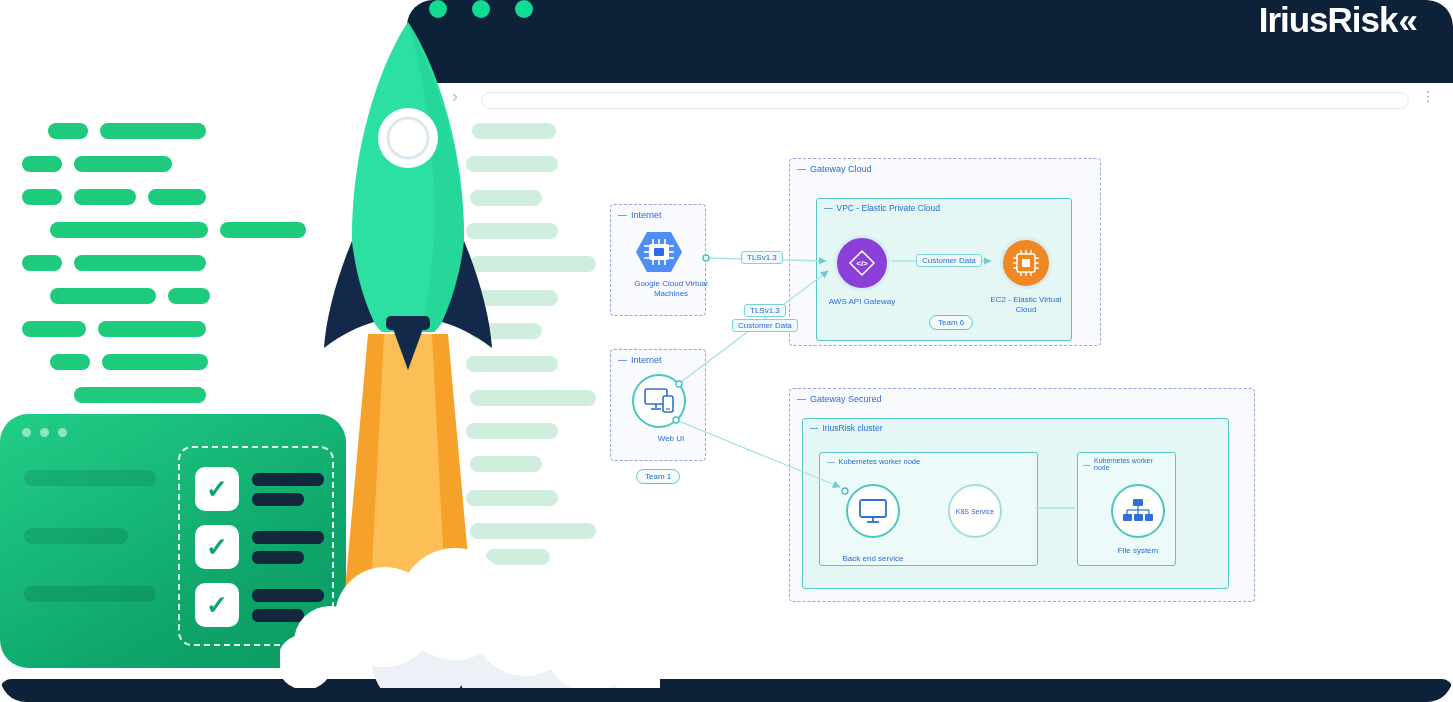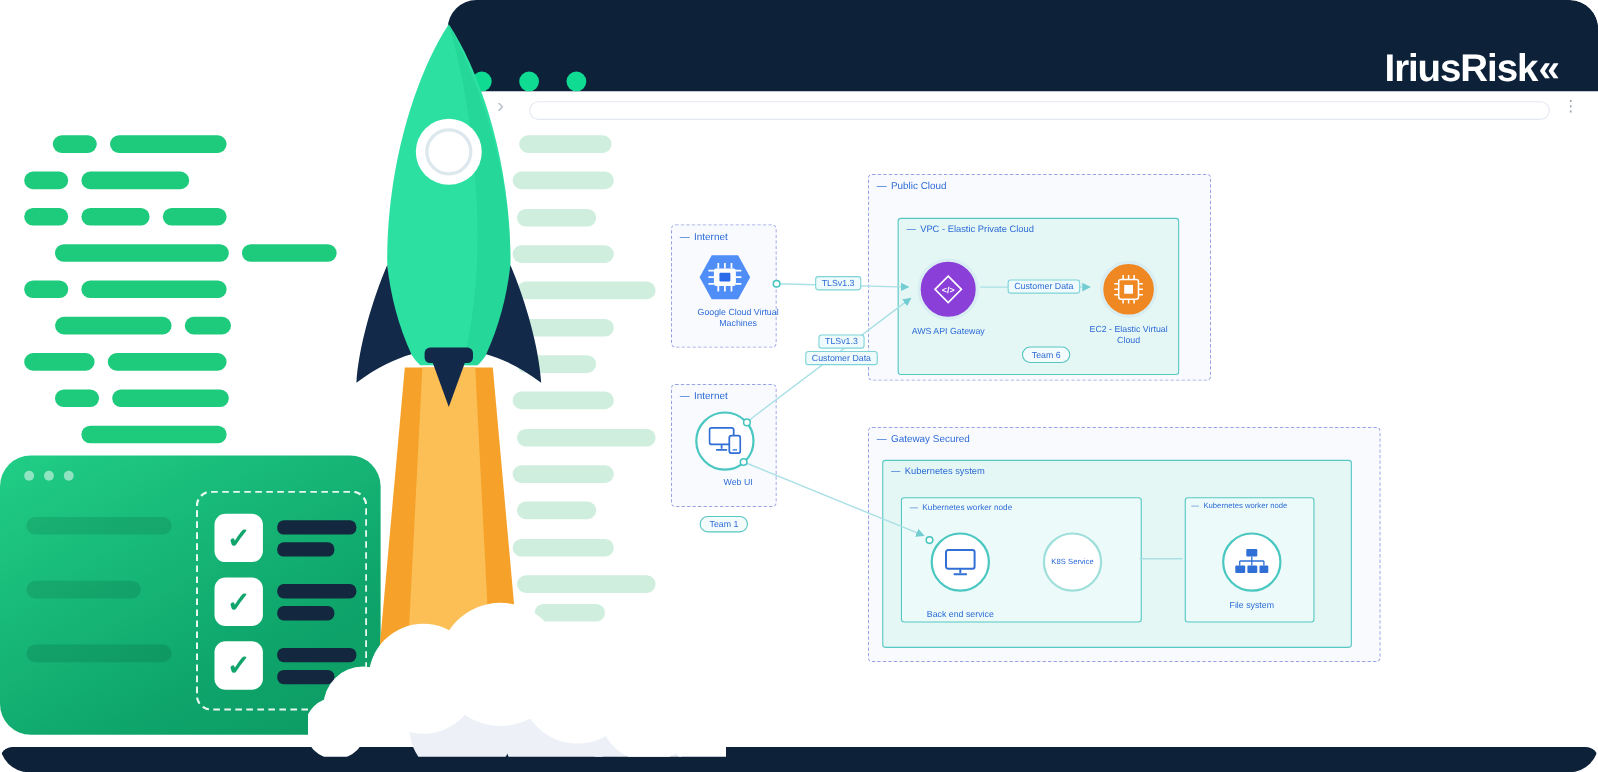--- a/index.html
+++ b/index.html
@@ -9,21 +9,21 @@
 
   
   .bar{position:absolute;height:16px;border-radius:8px;z-index:1}
   .bar.green{background:#1ecb7c}
   .bar.mint{background:#cfeedd}
 
   
   .bottom-strip{position:absolute;left:0;top:679px;width:1453px;height:23px;background:#0d2139;border-radius:14px;z-index:1}
 
   
-  .chrome{position:absolute;left:407px;top:0;width:1046px;height:83px;background:#0d2139;border-radius:26px 26px 0 0;z-index:4;display:flex;align-items:flex-end}
+  .chrome{position:absolute;left:407px;top:0;width:1046px;height:83px;background:#0d2139;border-radius:26px 26px 0 0;z-index:4;display:flex;align-items:flex-start}
   .win-dots{display:flex;gap:25px;margin-left:22px}
   .win-dot{width:18px;height:18px;border-radius:50%;background:#10db93}
   .logo{margin-left:auto;margin-right:38px;color:#fff;font-size:35px;font-weight:600;letter-spacing:-1px;display:flex;align-items:center}
   .logo .mark{font-weight:700;margin-left:1px;letter-spacing:-3px}
 
   .back-chevron{position:absolute;left:452px;top:86px;font-size:18px;color:#b4bdc9;z-index:3}
   .url-pill{position:absolute;left:481px;top:92px;width:928px;height:17px;background:#fff;border:1px solid #e4e8f0;border-radius:9px;z-index:3}
   .overflow{position:absolute;left:1421px;top:88px;font-size:14px;color:#99a3b0;z-index:3}
 
   
@@ -196,21 +196,21 @@
         <line x1="22" y1="21" x2="26" y2="21" stroke="#2f6fd6" stroke-width="1.2"></line>
       </svg>
     </div>
     <div class="nlabel" style="left:12px;top:84px;width:96px">Web UI</div>
   </div>
   <div class="badge abs" style="left:636px;top:469px">Team 1</div>
 
   <div class="zone" style="left:789px;top:158px;width:312px;height:188px">
     <div class="zhead">
       <span class="minus">—</span>
-      <span>Public Cloud</span>
+      <span>Gateway Cloud</span>
     </div>
     <div class="box cyan" style="left:26px;top:39px;width:256px;height:143px">
       <div class="bhead">
         <span class="minus">—</span>
         <span>VPC - Elastic Private Cloud</span>
       </div>
       <div class="circle aws" style="left:17px;top:36px">
         <svg width="30" height="30" viewBox="0 0 30 30">
           <polygon points="15,3 27,15 15,27 3,15" fill="none" stroke="#fff" stroke-width="1.5"></polygon>
           <text x="15" y="18" text-anchor="middle" font-size="8" font-weight="bold" fill="#fff">&lt;/&gt;</text>
@@ -243,40 +243,40 @@
   </div>
 
   <div class="zone" style="left:789px;top:388px;width:466px;height:214px">
     <div class="zhead">
       <span class="minus">—</span>
       <span>Gateway Secured</span>
     </div>
     <div class="box cyan" style="left:12px;top:29px;width:427px;height:171px">
       <div class="bhead">
         <span class="minus">—</span>
-        <span>Kubernetes system</span>
+        <span>IriusRisk cluster</span>
       </div>
       <div class="box lite" style="left:16px;top:33px;width:219px;height:114px">
         <div class="bhead small">
           <span class="minus">—</span>
           <span>Kubernetes worker node</span>
         </div>
         <div class="circle" style="left:26px;top:31px;width:54px;height:54px">
           <svg width="30" height="26" viewBox="0 0 30 26">
             <rect x="2" y="2" width="26" height="17" rx="2" fill="#fff" stroke="#2f6fd6" stroke-width="1.8"></rect>
             <line x1="15" y1="19" x2="15" y2="23" stroke="#2f6fd6" stroke-width="1.8"></line>
             <line x1="9" y1="24" x2="21" y2="24" stroke="#2f6fd6" stroke-width="1.8"></line>
           </svg>
         </div>
         <div class="nlabel" style="left:13px;top:101px;width:80px">Back end service</div>
         <div class="circle soft" style="left:128px;top:31px;width:54px;height:54px">
           <span class="k8s-text">K8S Service</span>
         </div>
       </div>
-      <div class="box lite" style="left:274px;top:33px;width:118px;height:114px">
+      <div class="box lite" style="left:274px;top:33px;width:99px;height:114px">
         <div class="bhead tiny">
           <span class="minus">—</span>
           <span>Kubernetes worker node</span>
         </div>
         <div class="circle" style="left:33px;top:31px;width:54px;height:54px">
           <svg width="32" height="26" viewBox="0 0 32 26">
             <rect x="11" y="1" width="10" height="7" rx="1" fill="#2f6fd6"></rect>
             <g stroke="#2f6fd6" stroke-width="1.2" fill="none">
               <line x1="16" y1="8" x2="16" y2="12"></line>
                 <line x1="5" y1="12" x2="27" y2="12"></line>

